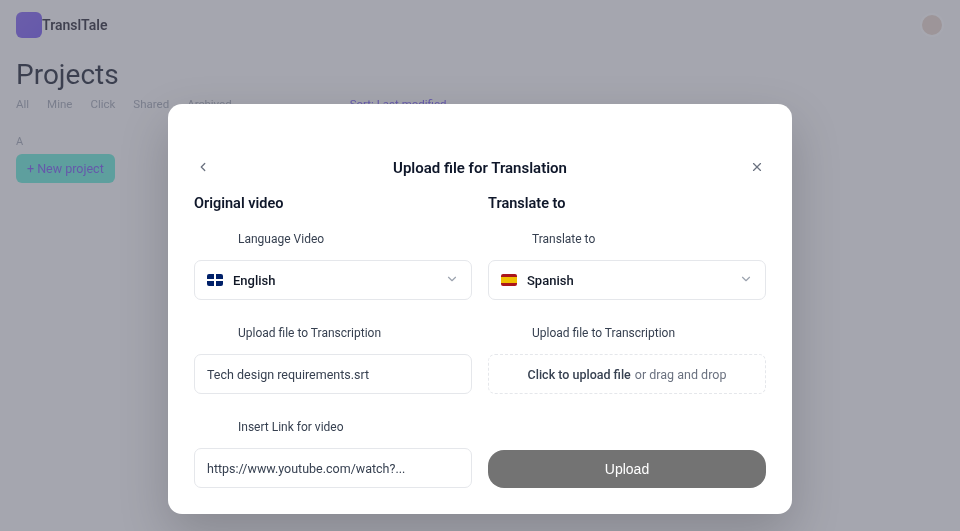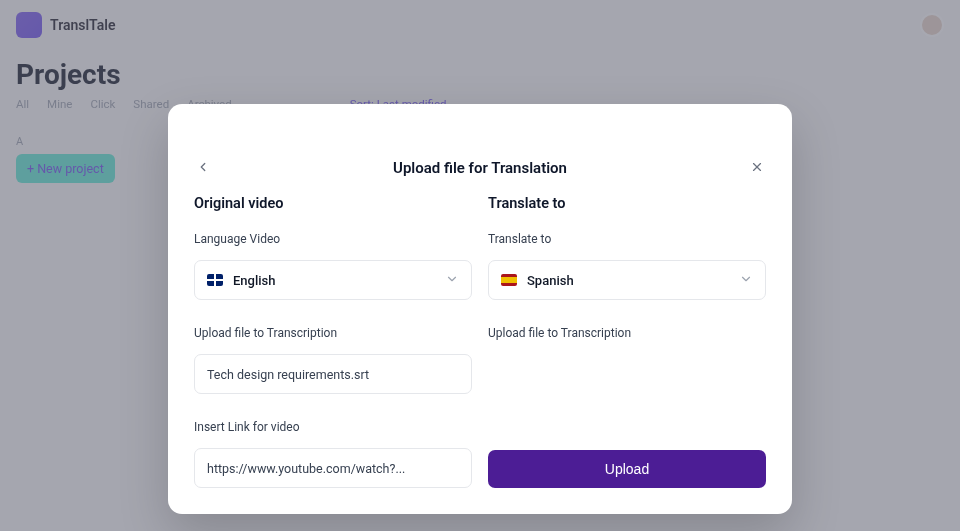--- a/index.html
+++ b/index.html
@@ -12,34 +12,34 @@
       position: relative;
     }
 
     
     .app-header {
       display: flex;
       align-items: center;
       justify-content: space-between;
       padding: 12px 16px;
     }
-    .logo-wrap { display: flex; align-items: center; gap: 8px; text-align: right; }
+    .logo-wrap { display: flex; align-items: center; gap: 0; text-align: right; }
     .logo-mark {
       width: 26px; height: 26px; border-radius: 6px;
       background: linear-gradient(135deg,#7b5cf0 0%, #6d4ff0 100%);
     }
     .logo-text { font-weight: 600; font-size: 14px; color: #1c1c28; }
     .avatar {
       width: 24px; height: 24px; border-radius: 50%;
       background: #e9d6c9;
       border: 2px solid #fff;
     }
 
     .page-body { padding: 8px 16px; }
-    .page-title { font-size: 28px; font-weight: 700; color: #111827; margin-bottom: 6px; }
+    .page-title { font-size: 28px; font-weight: 400; color: #111827; margin-bottom: 6px; }
     .page-tabs { font-size: 11.5px; color: #9ca3af; display:flex; gap:18px; margin-bottom:10px;}
     .page-tabs span:last-child { color:#6d4ff0;}
 
     .side-label { font-size: 11px; color:#9ca3af; margin-top:24px;}
     .new-project-chip {
       display:inline-flex; align-items:center; font-size:12.5px;
       color:#6d4ff0; background:#5eead4; padding:7px 11px; border-radius:6px;
       margin-top:6px;
     }
 
@@ -75,21 +75,21 @@
       display: grid;
       grid-template-columns: 1fr 1fr;
       gap: 16px;
     }
     .col { display:flex; flex-direction:column;gap:8px; }
 
     .section-h {
       font-size: 14.5px; font-weight: 600; color:#0f172a; margin-bottom: 12px;
     }
     .field-lbl {
-      font-size: 12px; color:#374151; margin-bottom:6px;
+      font-size: 12px; color:#374151; margin-bottom:6px;margin-left:44px;
     }
 
     .select {
       height: 40px;
       border:1px solid #e5e7eb; border-radius:7px;
       display:flex; align-items:center; gap:10px;
       padding: 18px 12px;
       cursor:pointer;
       margin-bottom:18px;
     }
@@ -125,23 +125,23 @@
       font-size:12.5px; color:#6b7280;
       cursor:pointer;
       margin-bottom:18px;
     }
     .dropzone .lead { color:#374151; font-weight:500; margin-right:4px;}
 
     .spacer-grow { flex:1; }
 
     .primary-btn {
       height: 38px;
-      background:#4c1d95;
+      background:#737373;
       color:#fff; font-size:14px; font-weight:500;
-      border:none; border-radius:7px; cursor:pointer;
+      border:none; border-radius:16px; cursor:pointer;
       width:100%;
     }
 
   </style>
 </head>
 <body>
 
 <div class="app-header">
   <div class="logo-wrap">
     <div class="logo-mark"></div>
@@ -221,20 +221,24 @@
           <span class="flag-es"></span>
           <span class="val">Spanish</span>
           <span class="chev">
             <svg viewBox="0 0 24 24" fill="none" stroke="currentColor" stroke-width="2" stroke-linecap="round" stroke-linejoin="round">
                 <polyline points="6 9 12 15 18 9"></polyline>
               </svg>
           </span>
         </div>
 
         <div class="field-lbl">Upload file to Transcription</div>
+        <div class="dropzone">
+          <span class="lead">Click to upload file</span>
+          <span>or drag and drop</span>
+        </div>
 
         <div class="spacer-grow"></div>
 
         <button class="primary-btn">Upload</button>
       </div>
     </div>
 
   </div>
 </div>
 

